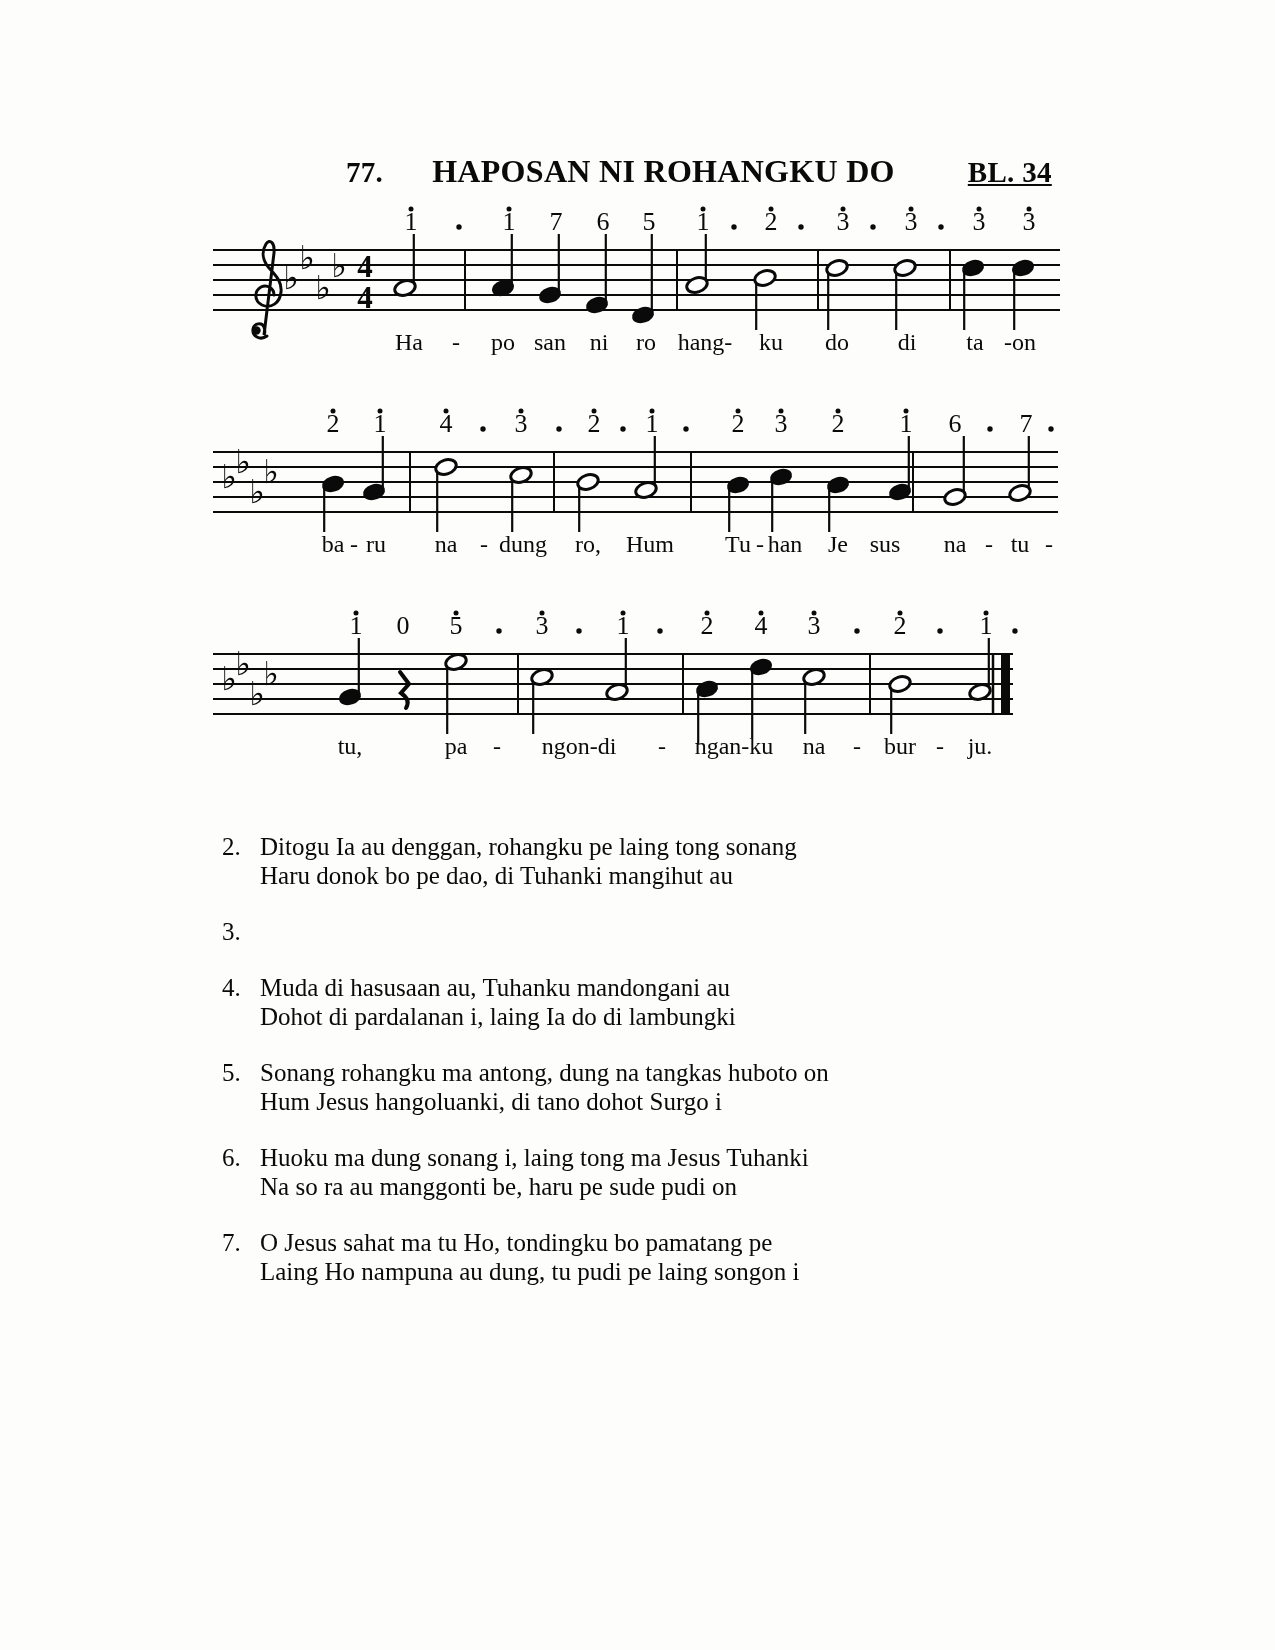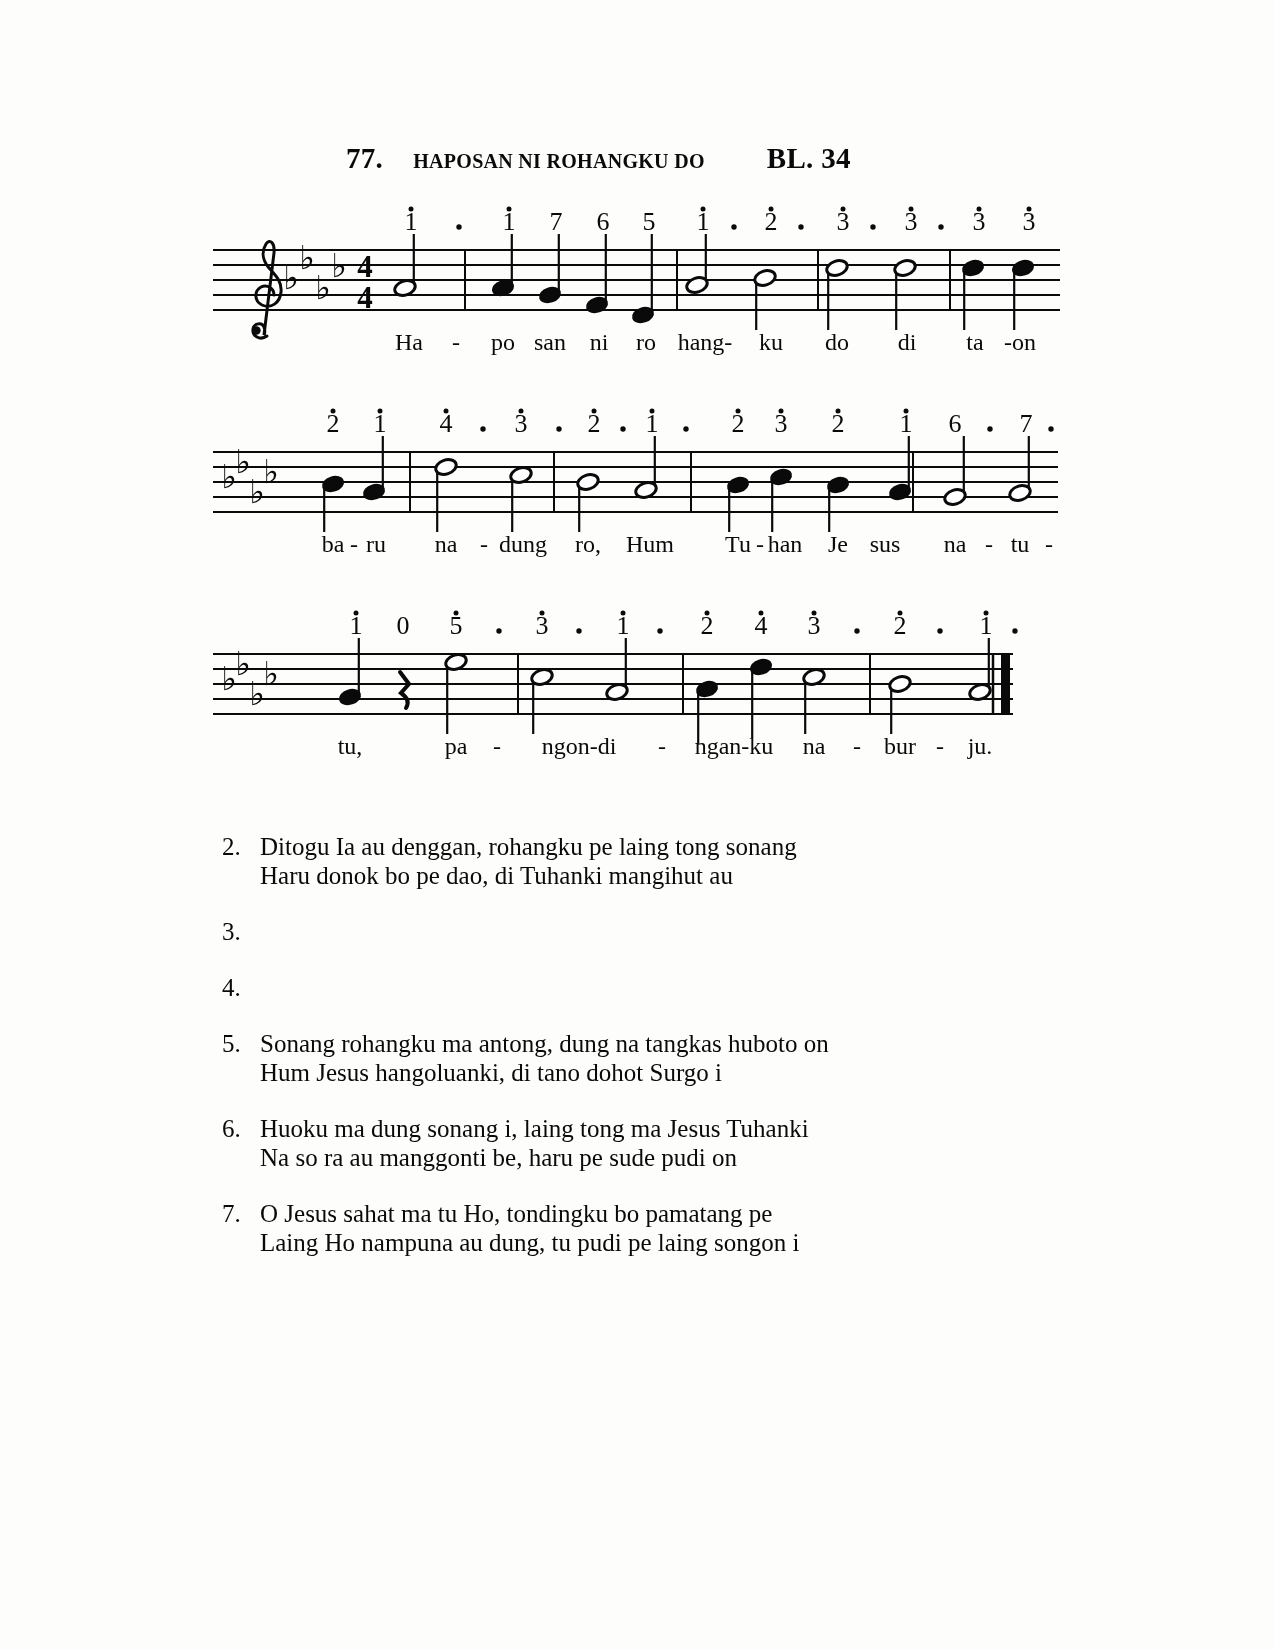--- a/index.html
+++ b/index.html
@@ -4,23 +4,23 @@
 <style>
   html,body{margin:0;padding:0;background:#fff;}
   .page{
     position:relative;width:1275px;height:1650px;background:#fdfdfc;
     font-family:"Liberation Serif",serif;color:#0a0a0a;overflow:hidden;
   }
   .title-row{
     position:absolute;top:142px;left:346px;display:flex;align-items:baseline;
     font-weight:bold;font-size:29px;letter-spacing:0.3px;white-space:nowrap;
   }
-  .title-row .num{margin-right:30px;}
-  .title-row h1{display:inline;font-size:20px;margin:0;font-weight:bold;letter-spacing:0.3px;}
-  .title-row .ref{margin-left:62px;}
+  .title-row .num{margin-right:38px;}
+  .title-row h1{display:inline;font-size:32px;margin:11px;font-weight:bold;letter-spacing:0.3px;}
+  .title-row .ref{margin-left:62px;text-decoration:underline;}
   .score{position:absolute;left:213px;top:200px;}
   .staff-block{margin-bottom:30px;}
   svg text{fill:#0a0a0a;}
   .verses{position:absolute;left:222px;top:832px;font-size:25px;line-height:29px;}
   .verse{display:flex;margin-bottom:27px;}
   .vnum{width:38px;flex:none;}
 </style>
 </head>
 <body>
 
@@ -343,20 +343,24 @@
           <div>Haru donok bo pe dao, di Tuhanki mangihut au</div>
         </div>
       </div>
       <div class="verse">
         <span class="vnum">3.</span>
         <div>
         </div>
       </div>
       <div class="verse">
         <span class="vnum">4.</span>
+        <div>
+          <div>Muda di hasusaan au, Tuhanku mandongani au</div>
+          <div>Dohot di pardalanan i, laing Ia do di lambungki</div>
+        </div>
       </div>
       <div class="verse">
         <span class="vnum">5.</span>
         <div>
           <div>Sonang rohangku ma antong, dung na tangkas huboto on</div>
           <div>Hum Jesus hangoluanki, di tano dohot Surgo i</div>
         </div>
       </div>
       <div class="verse">
         <span class="vnum">6.</span>

